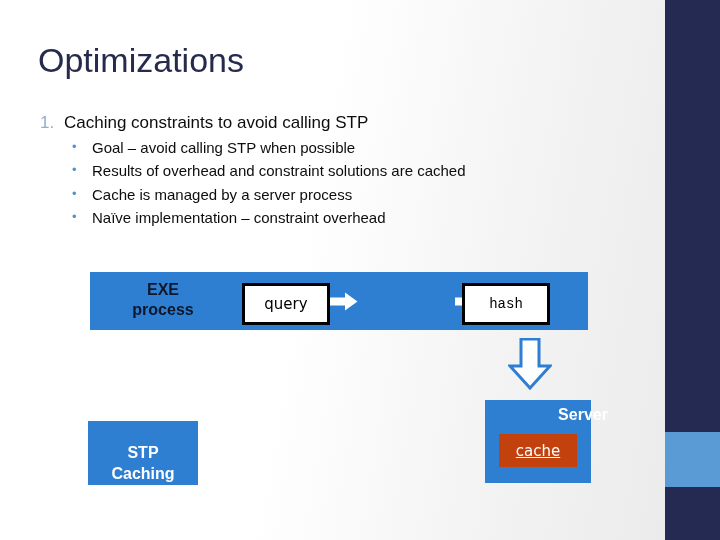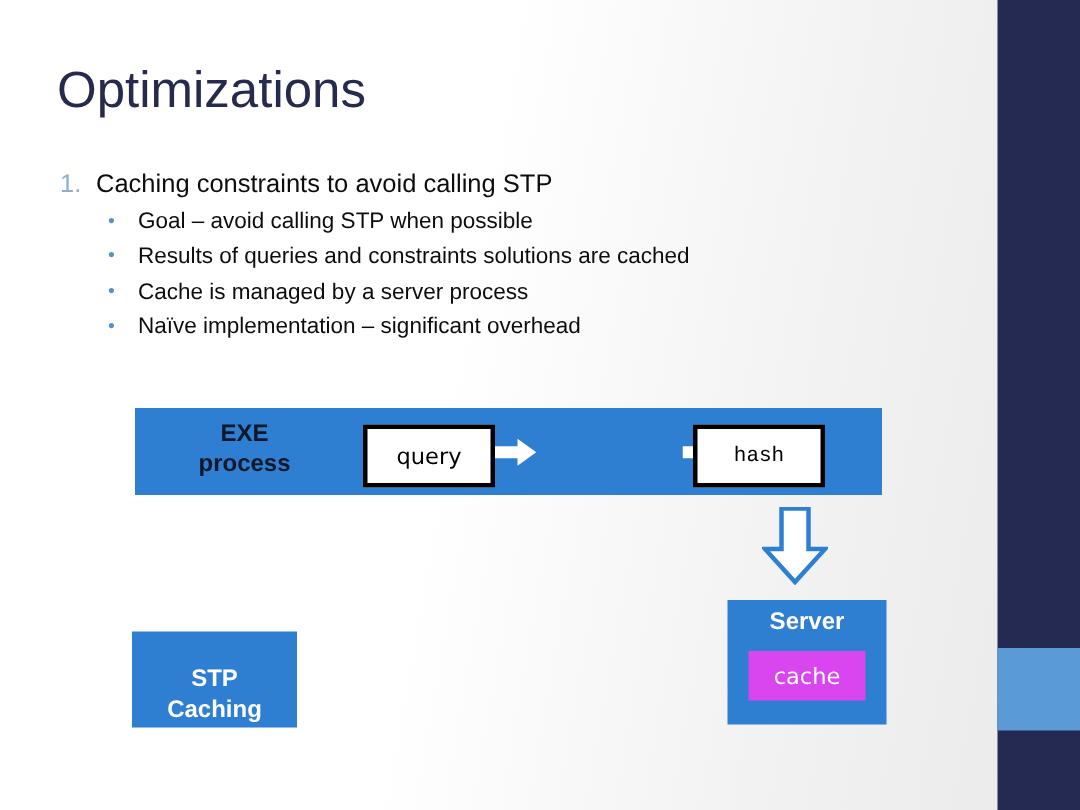--- a/index.html
+++ b/index.html
@@ -172,34 +172,36 @@
   }
   .server-label {
     position: absolute;
     top: 6px;
     left: 0;
     width: 106px;
     text-align: center;
     color: #ffffff;
     font-size: 16px;
     font-weight: bold;
+    padding-left: 45px;
   }
   .cache-box {
     position: absolute;
     left: 14px;
     top: 34px;
     width: 78px;
     height: 33px;
-    background: #d946ef;
+    background: #c2410c;
     display: flex;
     align-items: center;
     justify-content: center;
     color: #ffffff;
     font-size: 15px;
     font-family: "DejaVu Sans", sans-serif;
+    text-decoration: underline;
   }
 
   .stp-box {
     position: absolute;
     left: 88px;
     top: 421px;
     width: 110px;
     height: 64px;
     background: #2E7FD1;
     display: flex;
@@ -232,31 +234,31 @@
       <span class="lvl1-text">Caching constraints to avoid calling STP</span>
     </div>
 
     <div class="lvl2">
       <span class="lvl2-bullet">•</span>
       <span class="lvl2-text">Goal – avoid calling STP when possible</span>
     </div>
 
     <div class="lvl2">
       <span class="lvl2-bullet">•</span>
-      <span class="lvl2-text">Results of queries and constraints solutions are cached</span>
+      <span class="lvl2-text">Results of overhead and constraint solutions are cached</span>
     </div>
 
     <div class="lvl2">
       <span class="lvl2-bullet">•</span>
       <span class="lvl2-text">Cache is managed by a server process</span>
     </div>
 
     <div class="lvl2">
       <span class="lvl2-bullet">•</span>
-      <span class="lvl2-text">Naïve implementation – significant overhead</span>
+      <span class="lvl2-text">Naïve implementation – constraint overhead</span>
     </div>
 
   </div>
 
   <div class="diagram">
 
     <div class="exe-bar">
       <div class="exe-label">
         <div>EXE</div>
         <div>process</div>

